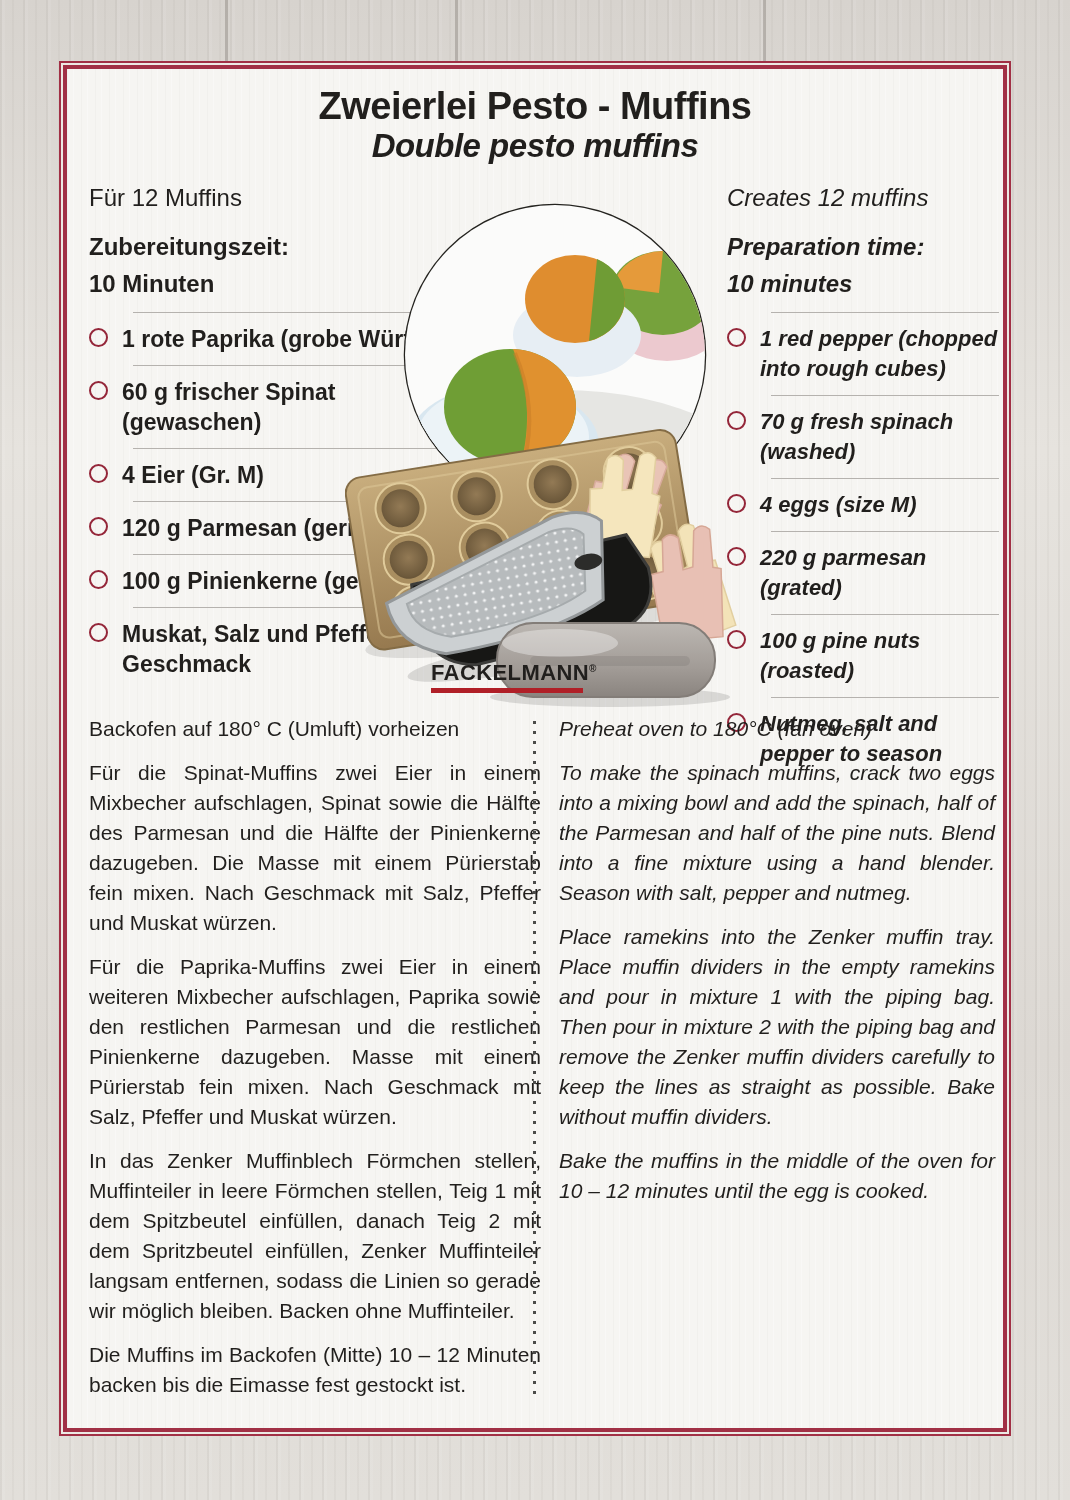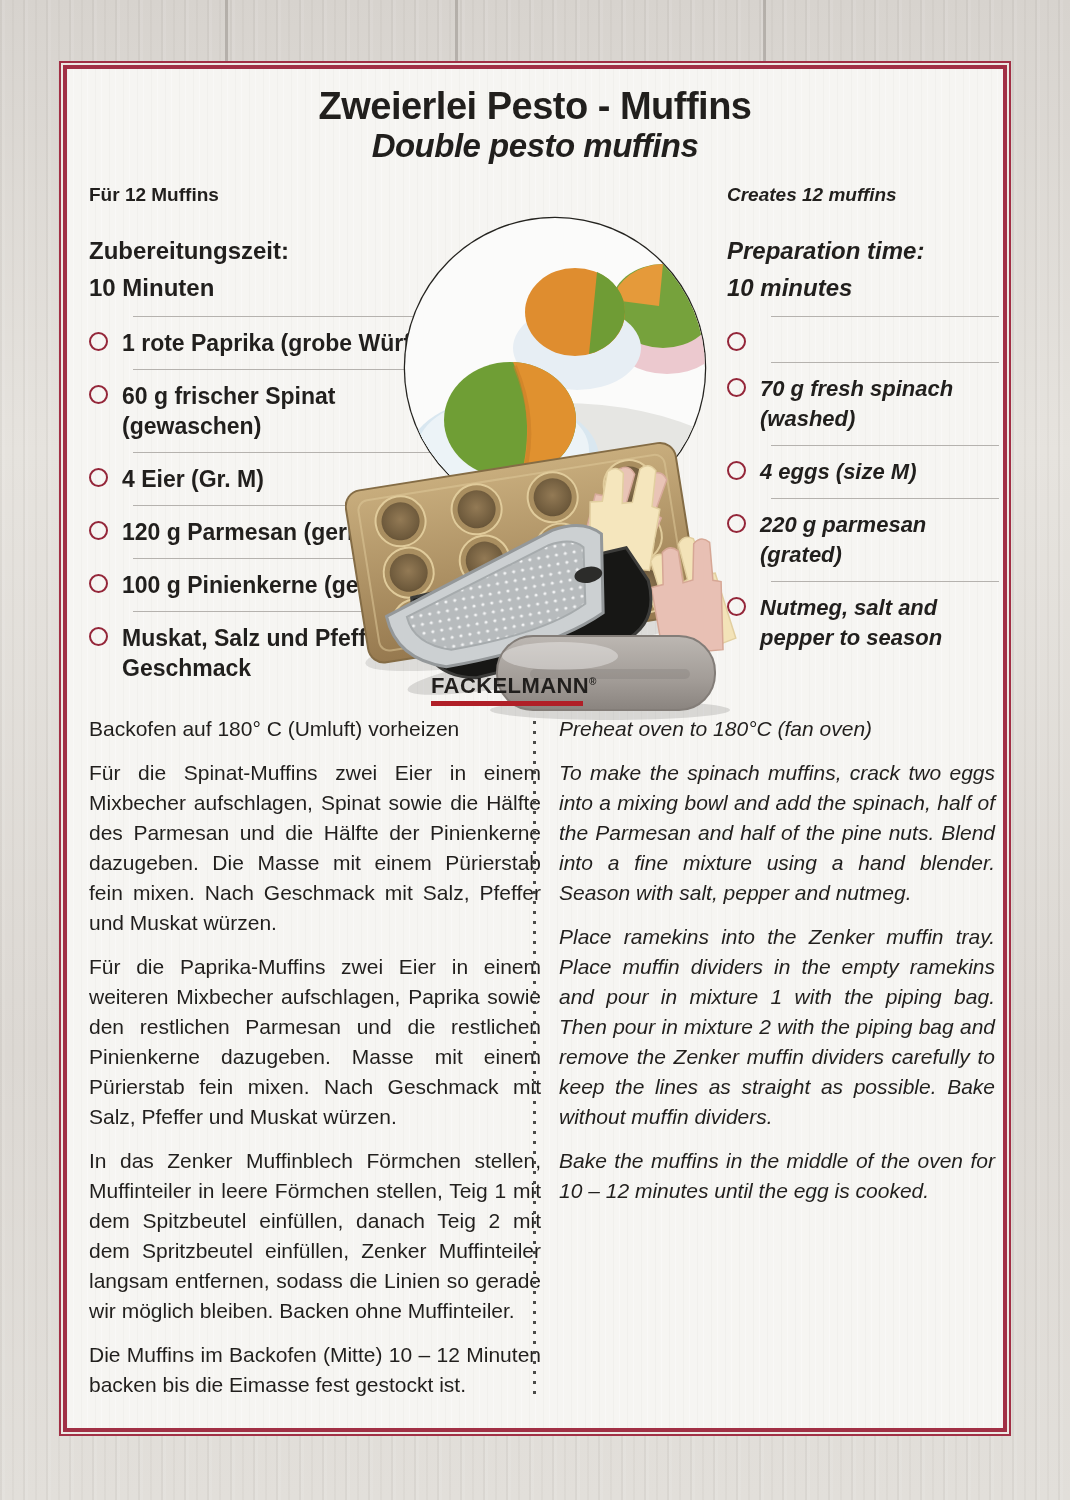--- a/index.html
+++ b/index.html
@@ -23,31 +23,31 @@
       repeating-linear-gradient(90deg, rgba(130,124,116,.045) 0 1px, transparent 1px 6px, rgba(255,255,255,.35) 6px 7px, transparent 7px 14px);
   }
   .titles{position:absolute;left:0;top:16px;width:100%;text-align:center;line-height:1.12}
   .title-de{font-size:38px;font-weight:700;letter-spacing:-.5px}
   .title-en{font-size:33px;font-weight:700;font-style:italic;letter-spacing:-.5px}
 
   
   .col{position:absolute;top:115px}
   .col-de{left:22px;width:368px}
   .col-en{left:660px;width:272px;font-style:italic}
-  .yield{font-size:19px;font-weight:700;margin-bottom:26px}
+  .yield{font-size:24px;font-weight:400;margin-bottom:16px}
   .prep{font-size:24px;font-weight:700;line-height:37px}
   .sep{height:1px;background:var(--divider-gray);margin:10px 0 0 44px}
   ul.ing{list-style:none}
   ul.ing li{position:relative;display:flex;gap:14px;padding:11px 0 12px;font-size:23px;font-weight:700;line-height:30px}
   .col-en ul.ing li{font-size:22px}
   ul.ing li:not(:last-child)::after{content:"";position:absolute;left:44px;right:0;bottom:0;height:1px;background:var(--divider-gray)}
   .bullet{flex:0 0 auto;width:19px;height:19px;margin-top:4px;border:2px solid var(--bullet-red);border-radius:50%;background:transparent}
 
   
-  .collage{position:absolute;left:278px;top:139px;width:398px;height:515px}
+  .collage{position:absolute;left:278px;top:126px;width:398px;height:515px}
   .brand{position:absolute;left:86px;top:465px;width:152px;text-align:center}
   .brand-text{font-size:22px;font-weight:800;letter-spacing:.4px;white-space:nowrap}
   .brand-text sup{font-size:10px}
   .brand-bar{height:5px;margin-top:2px;background:var(--logo-bar-red)}
 
   
   .instr{position:absolute;top:645px;font-size:21px;line-height:30px;text-align:justify}
   .instr p{margin-bottom:14px}
   .instr-de{left:22px;width:452px}
   .instr-en{left:492px;width:436px;font-style:italic}
@@ -110,32 +110,37 @@
     <div class="col col-en" lang="en">
       <div class="yield">Creates 12 muffins</div>
       <div class="prep">
         <div>Preparation time:</div>
         <div>10 minutes</div>
       </div>
       <div class="sep"></div>
       <ul class="ing">
         <li>
             <span class="bullet"></span>
+            <span>1 red pepper (chopped into rough cubes)</span>
           </li>
         <li>
             <span class="bullet"></span>
             <span>70 g fresh spinach (washed)</span>
           </li>
         <li>
             <span class="bullet"></span>
             <span>4 eggs (size M)</span>
           </li>
         <li>
             <span class="bullet"></span>
             <span>220 g parmesan (grated)</span>
+          </li>
+        <li>
+            <span class="bullet"></span>
+            <span>100 g pine nuts (roasted)</span>
           </li>
         <li>
             <span class="bullet"></span>
             <span>Nutmeg, salt and pepper to season</span>
           </li>
       </ul>
     </div>
 
     <div class="collage">
       <svg width="398" height="515" viewBox="0 0 398 515">

